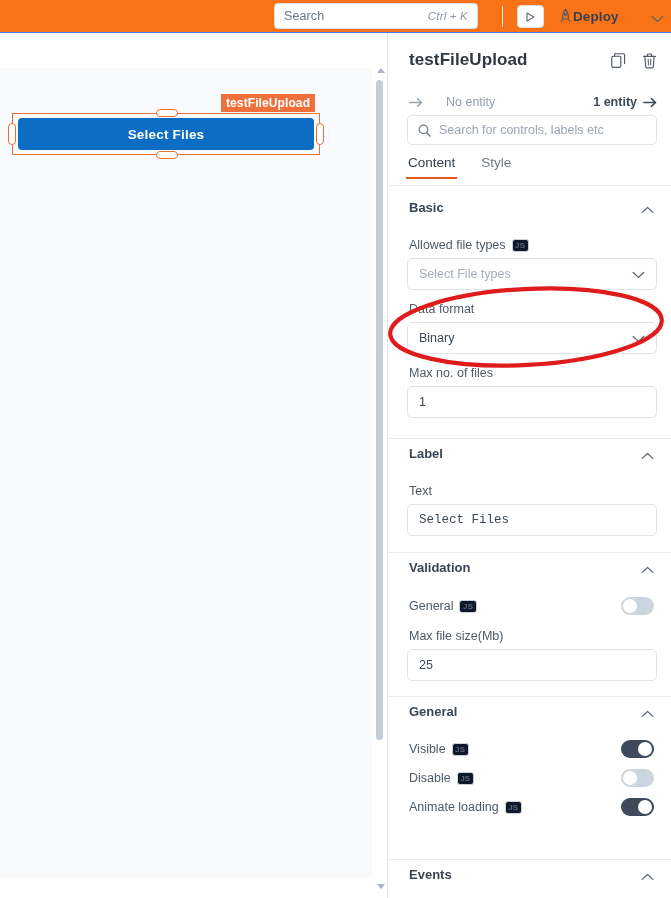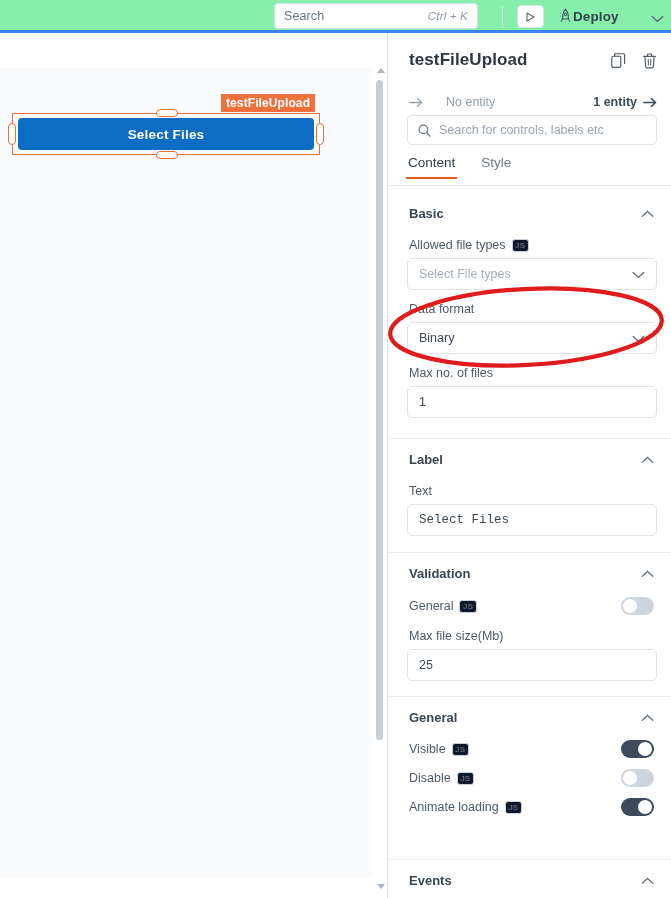--- a/index.html
+++ b/index.html
@@ -7,21 +7,21 @@
     width: 671px; height: 898px;
     font-family: "Liberation Sans", sans-serif;
     background: #ffffff;
     overflow: hidden;
   }
   #app { position: relative; width: 671px; height: 898px; }
 
   
   .topbar {
     position: absolute; left: 0; top: 0; width: 671px; height: 33px;
-    background: #86efac; border-bottom: 3px solid #3b82f6;
+    background: #f97316; border-bottom: 1px solid #3b82f6;
     display: flex; align-items: center;
   }
   .search-box {
     position: absolute; left: 274px; top: 3px; width: 204px; height: 26px;
     border: 1px solid #d9dfe5; border-radius: 4px; background: #fff;
     display: flex; align-items: center; padding: 0 9px;
   }
   .search-placeholder { font-size: 12.5px; color: #6b7684; letter-spacing: .1px; }
   .search-hint {
     margin-left: auto; font-size: 11.5px; color: #8d98a5;
@@ -141,21 +141,21 @@
   .tab.active::after {
     content: ""; position: absolute; left: -2px; right: -2px; bottom: 0;
     height: 2.5px; background: #e2581f;
   }
   .tabs-rule {
     position: absolute; left: 0; top: 152px; width: 284px; height: 1px; background: #e6eaef;
   }
 
   .section { position: absolute; left: 0; width: 284px; }
   .sec-head {
-    position: relative; height: 26px; display: flex; align-items: center;
+    position: relative; height: 26px; display: flex; align-items: flex-start;
     padding: 0 18px 0 21px;
   }
   .sec-head .title { font-size: 13px; font-weight: bold; color: #3a4654; }
   .sec-head .chev { margin-left: auto; }
   .divider { position: absolute; left: 0; width: 284px; height: 1px; background: #e8ecf1; }
 
   .field-label {
     display: flex; align-items: center; gap: 6px;
     font-size: 12.5px; color: #4d5a67; padding-left: 21px; height: 20px;
   }

